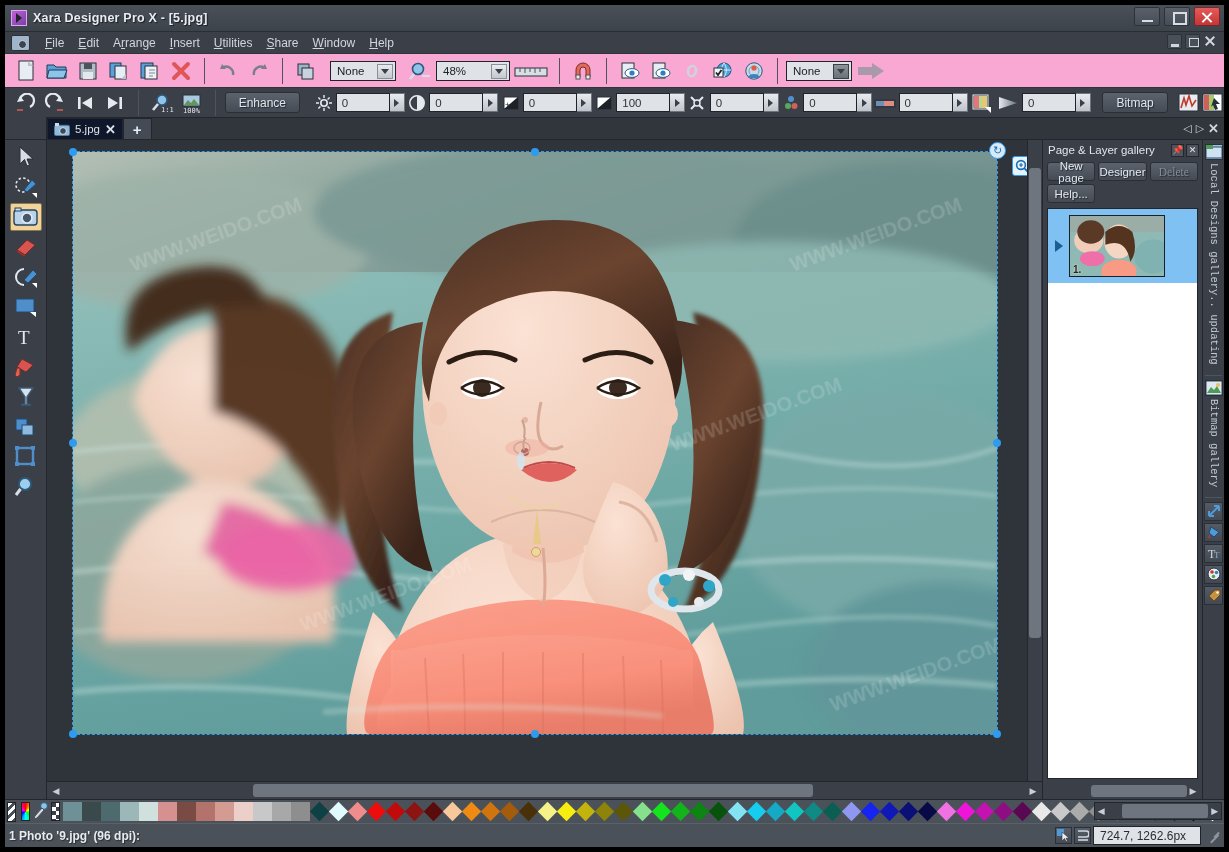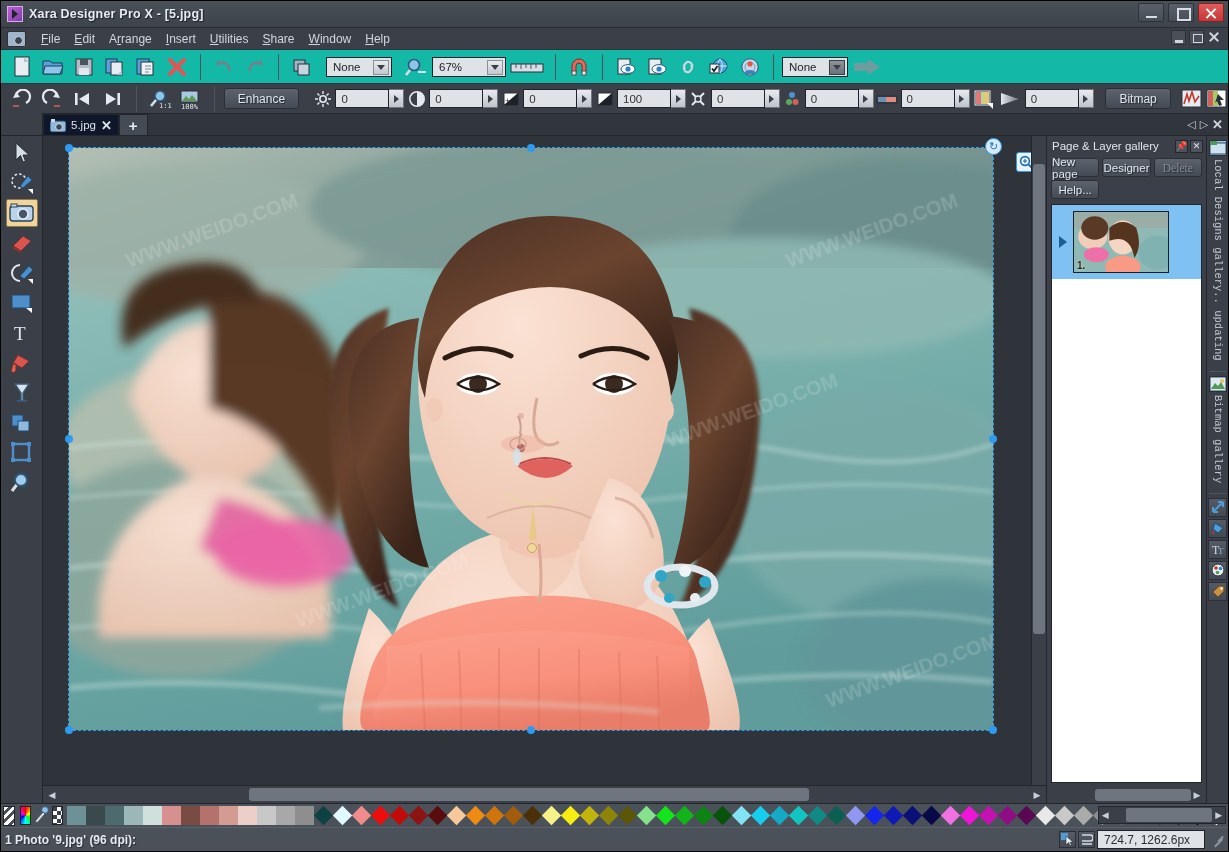--- a/index.html
+++ b/index.html
@@ -3,21 +3,21 @@
 <meta charset="utf-8">
 <style>
   * { box-sizing: border-box; margin:0; padding:0; }
   html,body {
     width:1229px; height:852px; overflow:hidden;
     font-family:"Liberation Sans", sans-serif;
     background:#3b4048;
   }
   .app { position:relative; width:1229px; height:852px;
          background:#3b4048; display:flex; flex-direction:column;
-         border:1px solid #000000; }
+         border:5px solid #000000;text-align:center; }
 
   
   .titlebar { height:27px; background:linear-gradient(#4a5058,#3d434b);
               display:flex; align-items:center; padding:0 2px;
               border-bottom:1px solid #2a2e34; position:relative; }
   .title-ico { width:16px; height:16px; margin:0 6px 0 4px;
                background:linear-gradient(135deg,#c060d8,#7a3fa8);
                border:1px solid #d9a9ef; position:relative; }
   .title-ico::after{content:"";position:absolute;left:4px;top:2px;
                border-left:6px solid #20242a;border-top:5px solid transparent;
@@ -45,21 +45,21 @@
   .mdi-btns { position:absolute; right:6px; top:2px; display:flex; gap:3px; }
   .mdi-b { width:15px; height:15px; background:#4a5058; border:1px solid #2d3138;
            position:relative; border-radius:1px;}
   .mdi-min::after{content:"";position:absolute;left:3px;top:9px;width:8px;height:3px;background:#cfd6df;}
   .mdi-res::after{content:"";position:absolute;left:3px;top:3px;width:8px;height:7px;border:1px solid #cfd6df;}
   .mdi-cl{background:none;border:none;}
   .mdi-cl::before,.mdi-cl::after{content:"";position:absolute;left:6px;top:1px;width:2px;height:12px;background:#cfd6df;}
   .mdi-cl::before{transform:rotate(45deg);} .mdi-cl::after{transform:rotate(-45deg);}
 
   
-  .toolbar1 { height:34px; background:#14b8a6; display:flex; align-items:center;
+  .toolbar1 { height:34px; background:#f9a8d4; display:flex; align-items:center;
               padding-left:6px; gap:1px; border-bottom:1px solid #2f343a;}
   .tb-btn { width:30px; height:28px; display:flex; align-items:center;
             justify-content:center; position:relative; cursor:default;}
   .sep { width:1px; height:26px; background:#2b2f35; margin:0 7px;
          border-right:1px solid #4d545d;}
   .combo { height:20px; background:#dfe3e8; border:1px solid #20242a;
            display:flex; align-items:center; font-size:11.5px; color:#20242a;
            padding-left:6px; position:relative;}
   .combo .arrow { position:absolute; right:2px; top:2px; width:16px; height:15px;
            background:linear-gradient(#e8ebef,#c3c8cf); border:1px solid #8b9097;
@@ -296,21 +296,21 @@
         <span class="arrow"></span>
     </div>
     <div class="tb-btn" style="margin-left:8px;">
       <svg width="24" height="20">
           <circle cx="10" cy="8" r="5.5" fill="#8fc4e8" stroke="#2b5a7d" stroke-width="1.6"></circle>
           <path d="M6 13 L2 18" stroke="#d8dee6" stroke-width="2.6"></path>
           <path d="M14 15 h8" stroke="#d8dee6" stroke-width="2"></path>
         </svg>
       </div>
     <div class="combo" style="width:74px;">
-      <span>67%</span>
+      <span>48%</span>
         <span class="arrow"></span>
     </div>
     <div class="tb-btn" style="width:40px;">
       <svg width="36" height="16">
           <rect x="2" y="5" width="32" height="8" fill="#d9dee5" stroke="#2b3038"></rect>
           <path d="M7 5v4M12 5v5M17 5v4M22 5v5M27 5v4" stroke="#4b535c"></path>
         </svg>
       </div>
     <div class="sep"></div>
     <div class="tb-btn">

